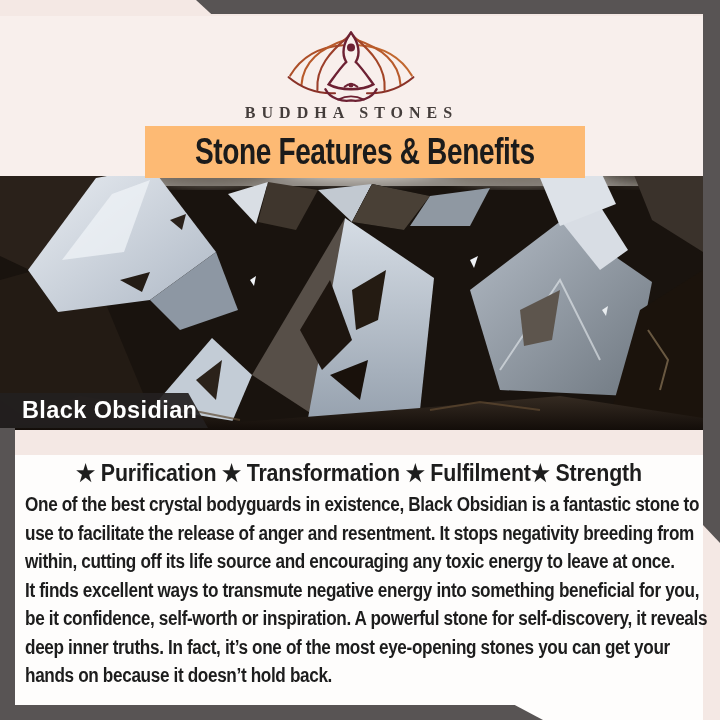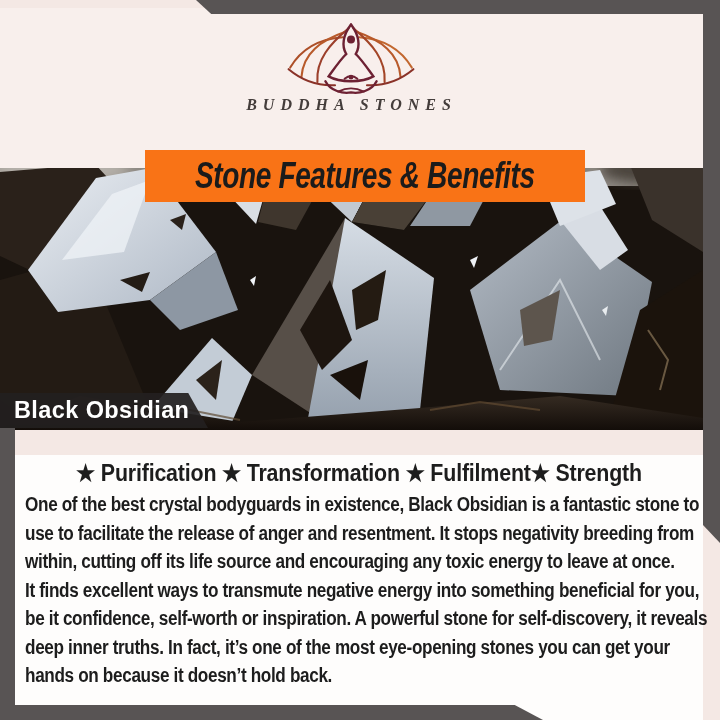--- a/index.html
+++ b/index.html
@@ -2,44 +2,44 @@
 <html><head>
 <meta charset="utf-8">
 <style>
   html,body{margin:0;padding:0;background:#222;}
   .canvas{
     position:relative;width:720px;height:720px;overflow:hidden;
     background:#f4e8e4;
     font-family:"Liberation Sans", sans-serif;
   }
   
-  .header{position:absolute;left:0;top:8px;width:703px;height:160px;background:#f8efec;font-style:italic;}
+  .header{position:absolute;left:0;top:16px;width:703px;height:160px;background:#f8efec;}
   .logo{position:absolute;left:271px;top:10px;width:160px;height:80px;}
   .brand{
     position:absolute;left:0;top:88px;width:703px;text-align:center;
     font-family:"Liberation Serif", serif;font-size:16px;font-weight:600;
     letter-spacing:6px;color:#443d3b;
   }
   .title-box{
     position:absolute;left:145px;top:110px;width:440px;height:52px;
-    background:#f97316;display:flex;align-items:center;justify-content:center;margin-top:32px;
+    background:#fdba74;display:flex;align-items:center;justify-content:center;
   }
   .title{
     font-size:36px;font-weight:bold;color:#1b1b1b;white-space:nowrap;
     letter-spacing:-0.5px;transform:scaleX(0.78);
   }
   
   .photo{position:absolute;left:0;top:160px;width:703px;height:270px;background:#19130e;}
   .photo svg{display:block;}
   .label{
     position:absolute;left:0;top:393px;width:208px;height:35px;
     background:rgba(35,31,32,0.92);
     clip-path:polygon(0 0,90.5% 0,100% 100%,0 100%);
     color:#ffffff;font-size:23.5px;font-weight:bold;letter-spacing:0.4px;
-    line-height:35px;padding-left:14px;box-sizing:border-box;white-space:nowrap;
+    line-height:35px;padding-left:22px;box-sizing:border-box;white-space:nowrap;
   }
   
   .edge{position:absolute;background:#585454;}
   .edge-top{left:196px;top:0;width:524px;height:14px;clip-path:polygon(0 0,100% 0,100% 100%,2.9% 100%);}
   .edge-right{right:0;top:0;width:17px;height:543px;clip-path:polygon(0 0,100% 0,100% 100%,0 96.7%);}
   .edge-left{left:0;top:428px;width:15px;height:292px;}
   .edge-bottom{left:0;top:705px;width:543px;height:15px;clip-path:polygon(0 0,94.8% 0,100% 100%,0 100%);}
   
   .text-panel{
     position:absolute;left:15px;top:455px;width:688px;height:320px;

